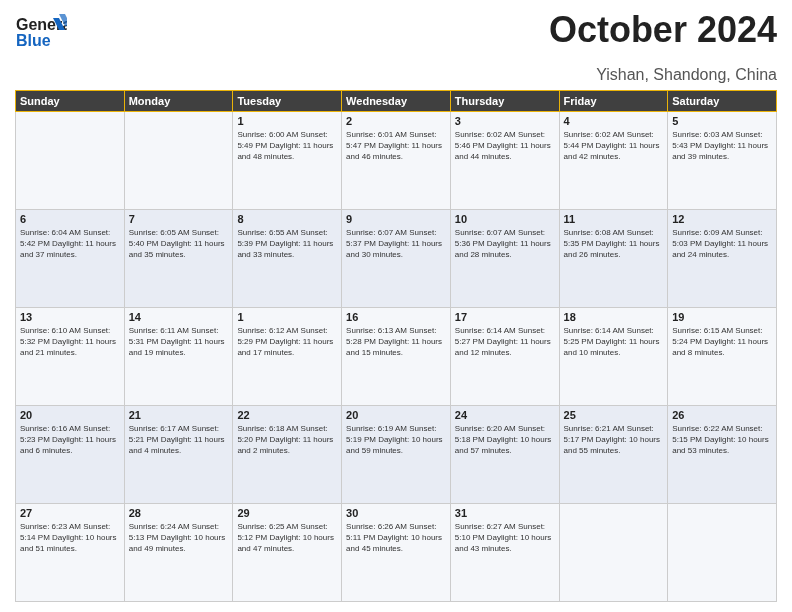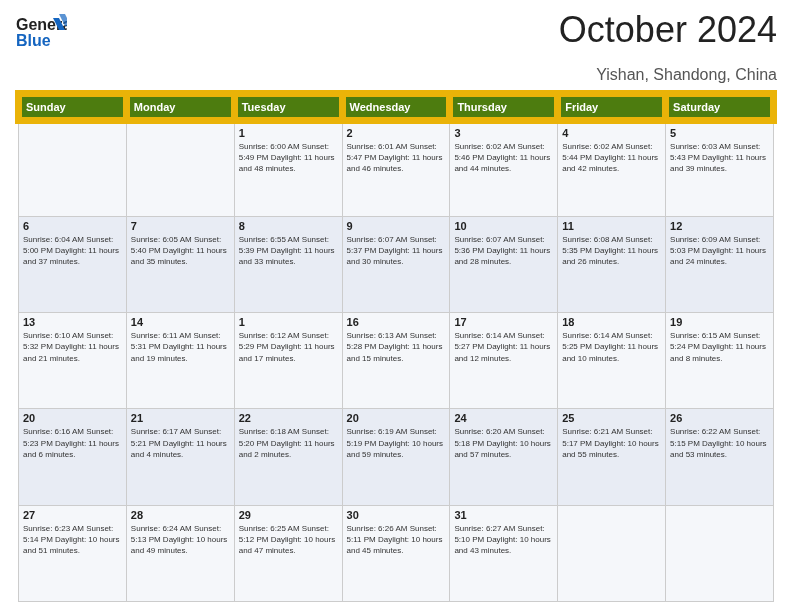--- a/index.html
+++ b/index.html
@@ -26,43 +26,43 @@
     .logo-area {
       display: flex;
       align-items: center;
       gap: 4px;
     }
     .title-area {
       text-align: right;
     }
     .month-title {
       font-size: 36px;
-      font-weight: 400;
+      font-weight: 700;
       color: #222;
       line-height: 1.1;
     }
     .location-title {
       font-size: 16px;
       color: #555;
       margin-top: 16px;
     }
     .calendar-table {
       width: 100%;
       border-collapse: collapse;
       flex: 1;
       table-layout: fixed;
     }
     .calendar-table th {
-      background-color: #4d7c0f;
+      background-color: #404040;
       color: #fff;
       font-size: 11px;
       font-weight: bold;
       padding: 4px 4px;
       text-align: left;
-      border: 7px solid #eab308;
+      border: 1px solid #eab308;
     }
     .calendar-table td {
       border: 1px solid #ccc;
       vertical-align: top;
       padding: 3px 4px;
       font-size: 8.5px;
       color: #333;
       background: #fff;
       height: 85px;
     }
@@ -157,21 +157,21 @@
             <span class="day-number">5</span>
             <div class="day-info">Sunrise: 6:03 AM
 Sunset: 5:43 PM
 Daylight: 11 hours and 39 minutes.</div>
           </td>
         </tr>
         <tr>
           <td>
             <span class="day-number">6</span>
             <div class="day-info">Sunrise: 6:04 AM
-Sunset: 5:00 PM
+Sunset: 5:42 PM
 Daylight: 11 hours and 37 minutes.</div>
           </td>
           <td>
             <span class="day-number">7</span>
             <div class="day-info">Sunrise: 6:05 AM
 Sunset: 5:40 PM
 Daylight: 11 hours and 35 minutes.</div>
           </td>
           <td>
             <span class="day-number">8</span>

